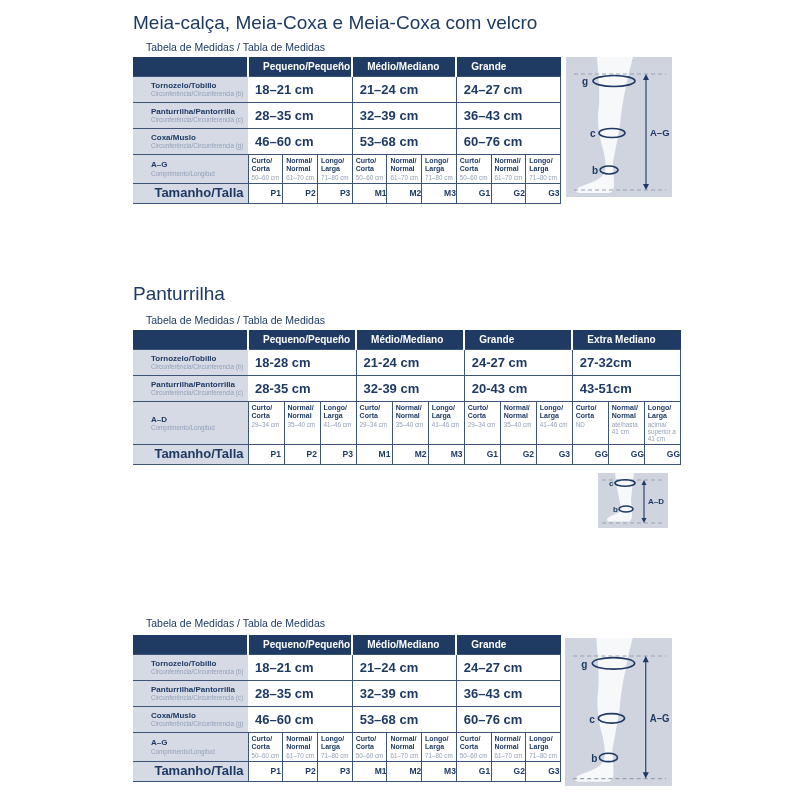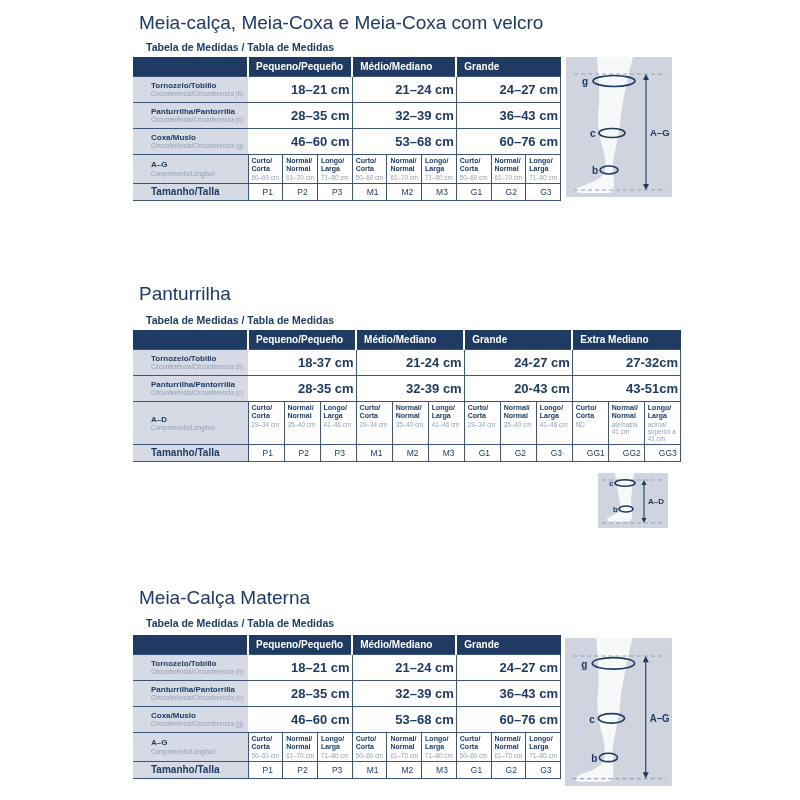--- a/index.html
+++ b/index.html
@@ -3,40 +3,40 @@
 <meta charset="utf-8">
 <style>
   :root{
     --navy:#1e3a64; --header_bg:#1f3a63; --label_bg:#d6dae4; --sublabel:#93a0b8;
     --line:#3d5479; --diagram_bg:#cfd4de; --leg:#f7f8fa; --dash:#98a1b2; --white:#ffffff;
   }
   *{margin:0;padding:0;box-sizing:border-box;}
   html,body{background:#fff;}
   .page{position:relative;width:800px;height:800px;background:#fff;overflow:hidden;
         font-family:"Liberation Sans",sans-serif;color:var(--navy);}
-  .sec-title{position:absolute;left:139px;font-size:19px;font-weight:500;color:var(--navy);white-space:nowrap;}
-  .subtitle{position:absolute;left:146px;font-size:10.5px;font-weight:bold;color:var(--navy);white-space:nowrap;}
+  .sec-title{position:absolute;left:133px;font-size:19px;font-weight:500;color:var(--navy);white-space:nowrap;}
+  .subtitle{position:absolute;left:146px;font-size:10.5px;font-weight:normal;color:var(--navy);white-space:nowrap;}
   table.tbl{position:absolute;border-collapse:collapse;table-layout:fixed;background:#fff;}
   .tbl th,.tbl td{vertical-align:middle;overflow:hidden;}
   .tbl tr.hdr th{background:var(--header_bg);color:#fff;font-size:10px;font-weight:bold;
-                 text-align:left;padding:4px 2px 4px 7px;height:15px;border-left:2px solid #fff;}
+                 text-align:left;padding:4px 2px 4px 14px;height:15px;border-left:2px solid #fff;}
   .tbl tr.hdr th.hl{border-left:none;}
   .tbl td.lbl{background:var(--label_bg);padding:2px 4px 2px 18px;border-top:1px solid var(--line);}
   .tbl td.lbl .l1{font-size:8px;font-weight:bold;color:var(--navy);line-height:1.15;}
   .tbl td.lbl .l2{font-size:6.3px;color:var(--sublabel);line-height:1.2;}
   .tbl td.val{font-size:13px;font-weight:bold;color:var(--navy);padding:2px 2px 2px 7px;
-              border-top:1px solid var(--line);border-left:1px solid var(--line);height:26px;text-align:right;}
+              border-top:1px solid var(--line);border-left:1px solid var(--line);height:26px;}
   .tbl td.first{border-left:none;}
   .tbl td.sub{border-top:1px solid var(--line);border-left:1px solid var(--line);
               padding:2px 1px 2px 3px;vertical-align:top;}
   .tbl td.sub .n{font-size:7px;font-weight:bold;color:var(--navy);line-height:1.12;white-space:pre-line;}
   .tbl td.sub .r{font-size:6.3px;color:var(--sublabel);line-height:1.12;white-space:pre-line;margin-top:1px;}
   .tbl tr.size td{border-top:1px solid var(--line);border-bottom:1px solid var(--line);height:17px;}
-  .tbl tr.size td.sz{font-size:8.5px;font-weight:normal;color:var(--navy);padding-left:14px;border-left:1px solid var(--line);margin-left:40px;}
-  .tbl tr.size td.lbl .l1{font-size:10px;}
+  .tbl tr.size td.sz{font-size:8.5px;font-weight:bold;color:var(--navy);padding-left:22px;border-left:1px solid var(--line);margin-left:40px;}
+  .tbl tr.size td.lbl .l1{font-size:13px;text-align:right;}
   .tbl td.last{border-right:1px solid var(--line);}
   .diagram{position:absolute;}
   .diagram .bg{fill:var(--diagram_bg);}
   .diagram .leg{fill:var(--leg);}
   .diagram .dash{stroke:var(--dash);stroke-width:1;stroke-dasharray:4 3;fill:none;}
   .diagram .ring{stroke:var(--navy);stroke-width:1.6;fill:none;}
   .diagram .arrow{stroke:var(--navy);stroke-width:1.1;}
   .diagram .ah{fill:var(--navy);}
   .diagram text{fill:var(--navy);font-family:"Liberation Sans",sans-serif;font-weight:bold;}
   .diagram .mk{font-size:10px;}
@@ -209,21 +209,21 @@
       <th colspan="3">Pequeno/Pequeño</th>
       <th colspan="3">Médio/Mediano</th>
       <th colspan="3">Grande</th>
       <th colspan="3" class="last">Extra Mediano</th>
     </tr>
     <tr>
       <td class="lbl">
         <div class="l1">Tornozelo/Tobillo</div>
         <div class="l2">Circunferência/Circunferencia (b)</div>
       </td>
-      <td colspan="3" class="val first">18-37 cm</td>
+      <td colspan="3" class="val first">18-28 cm</td>
       <td colspan="3" class="val">21-24 cm</td>
       <td colspan="3" class="val">24-27 cm</td>
       <td colspan="3" class="val last">27-32cm</td>
     </tr>
     <tr>
       <td class="lbl">
         <div class="l1">Panturrilha/Pantorrilla</div>
         <div class="l2">Circunferência/Circunferencia (c)</div>
       </td>
       <td colspan="3" class="val first">28-35 cm</td>
@@ -328,21 +328,20 @@
     <ellipse class="ring" cx="27" cy="10" rx="10" ry="3.2"></ellipse>
     <ellipse class="ring" cx="28" cy="36" rx="7" ry="3"></ellipse>
     <text class="mk" x="11" y="13">c</text>
     <text class="mk" x="15" y="39">b</text>
     <line class="arrow" x1="46" y1="10" x2="46" y2="47"></line>
     <path class="ah" d="M46,7 L43.5,12 L48.5,12 Z"></path>
     <path class="ah" d="M46,50 L43.5,45 L48.5,45 Z"></path>
     <text class="al" x="50" y="31">A–D</text>
   </svg>
 
-  <div class="sec-title" style="top:587px">Meia-Calça Materna</div>
   <div class="subtitle" style="top:617px">Tabela de Medidas / Tabla de Medidas</div>
 
   <table class="tbl" style="left:133px;top:635px;width:428px">
     <colgroup>
         <col style="width:115px">
         <col>
         <col>
         <col>
         <col>
         <col>

